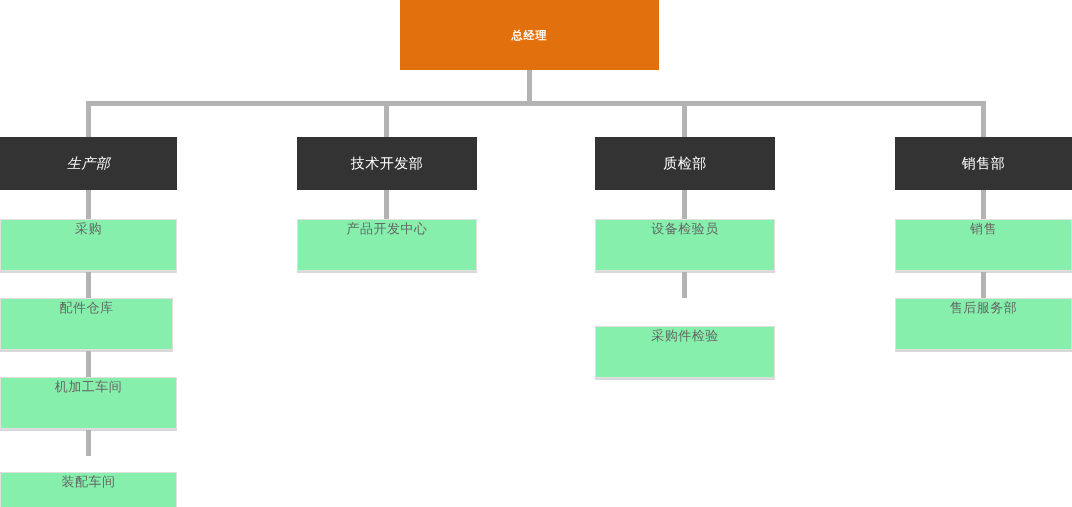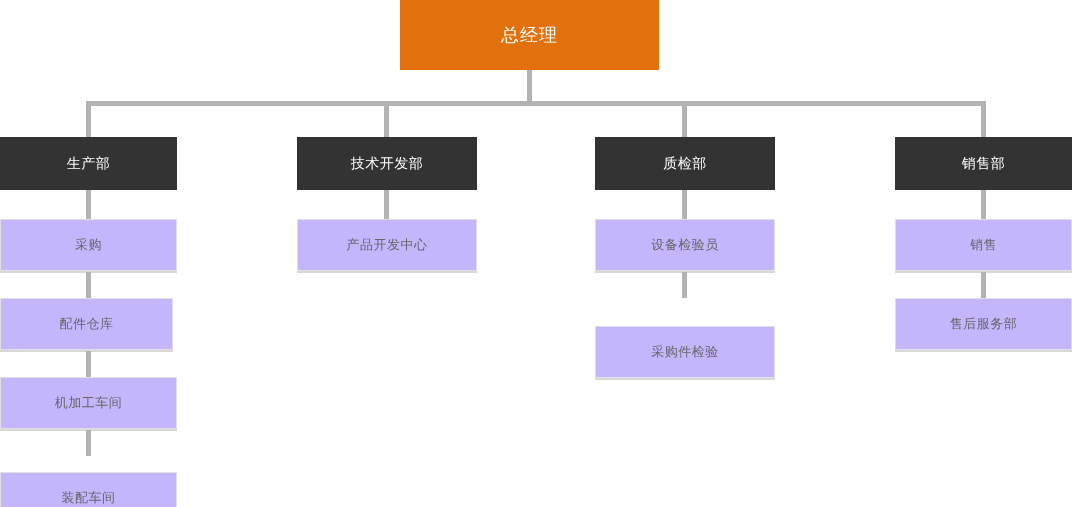--- a/index.html
+++ b/index.html
@@ -32,22 +32,22 @@
     width: 259px;
     height: 70px;
     background: #e2700c;
     display: flex;
     align-items: center;
     justify-content: center;
     box-sizing: border-box;
   }
   .root-node .label {
     color: #ffffff;
-    font-size: 18px;
-    font-weight: normal;
+    font-size: 11px;
+    font-weight: bold;
     letter-spacing: 1px;
   }
 
   
   .dept-node {
     position: absolute;
     top: 137px;
     height: 53px;
     background: #333333;
     display: flex;
@@ -59,25 +59,24 @@
     color: #ffffff;
     font-size: 14px;
     font-weight: normal;
     letter-spacing: 0.5px;
   }
 
   
   .sub-node {
     position: absolute;
     height: 52px;
-    background: #c4b5fd;
+    background: #86efac;
     border: 1px solid #e0e0e0;
     box-shadow: 0 2px 0 0 #d8d8d8;
     display: flex;
-    align-items: center;
     justify-content: center;
     box-sizing: border-box;
   }
   .sub-node .label {
     color: #666666;
     font-size: 13px;
     letter-spacing: 0.5px;
   }
 </style>
 </head>
@@ -91,21 +90,21 @@
 
   <div class="conn" style="left:527px; top:70px; width:5px; height:32px;"></div>
 
   <div class="conn" style="left:86px; top:101px; width:900px; height:5px;"></div>
 
   <div class="conn" style="left:86px; top:101px; width:5px; height:37px;"></div>
   <div class="conn" style="left:384px; top:101px; width:5px; height:37px;"></div>
   <div class="conn" style="left:682px; top:101px; width:5px; height:37px;"></div>
   <div class="conn" style="left:981px; top:101px; width:5px; height:37px;"></div>
 
-  <div class="dept-node" style="left:0px; width:177px;">
+  <div class="dept-node" style="left:0px; width:177px;font-style:italic;">
     <span class="label">生产部</span>
   </div>
   <div class="dept-node" style="left:297px; width:180px;">
     <span class="label">技术开发部</span>
   </div>
   <div class="dept-node" style="left:595px; width:180px;">
     <span class="label">质检部</span>
   </div>
   <div class="dept-node" style="left:895px; width:177px;">
     <span class="label">销售部</span>

